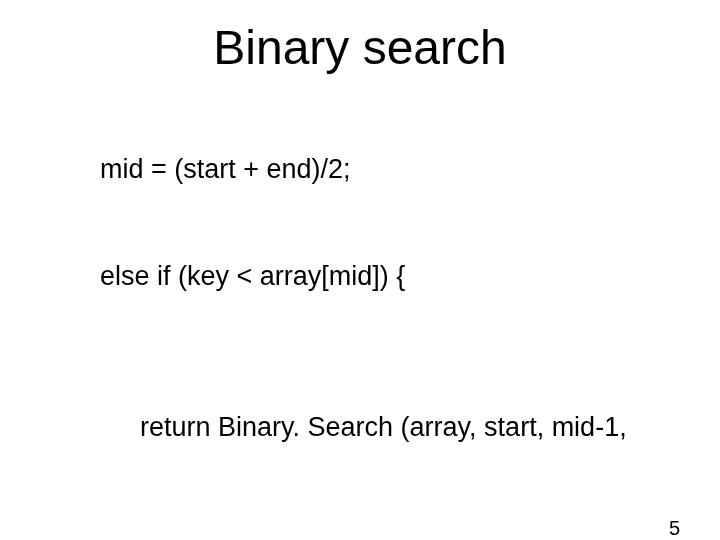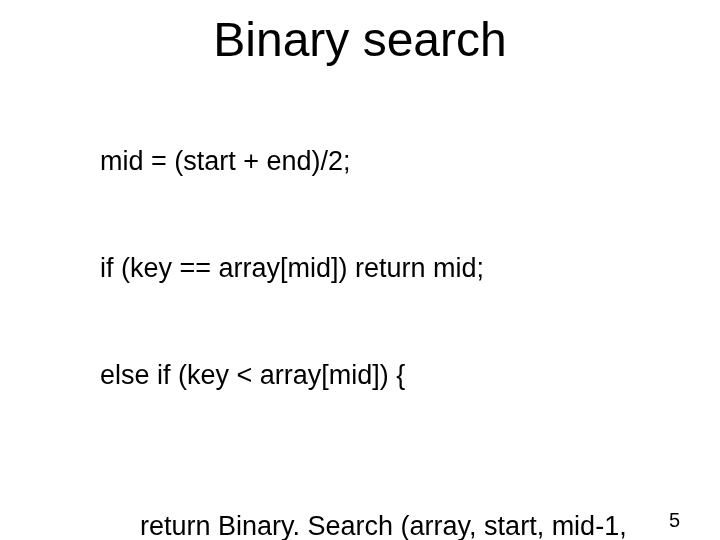--- a/index.html
+++ b/index.html
@@ -1,32 +1,31 @@
 <!DOCTYPE html>
 <html><head>
 <meta charset="utf-8">
 <style>
   * { margin: 0; padding: 0; box-sizing: border-box; }
   html, body { width: 720px; height: 540px; background: #fff; font-family: "Comic Sans MS", "Comic Sans", cursive, sans-serif; color: #000; }
   .slide { width: 720px; height: 540px; position: relative; padding: 0; }
-  .title { font-size: 48px; font-weight: normal; text-align: center; margin-top: 12px; margin-bottom: 6px; }
+  .title { font-size: 48px; font-weight: normal; text-align: center; margin-top: 20px; margin-bottom: 6px; }
   .code { font-size: 27px; line-height: 1.32; padding-left: 60px; padding-right: 30px; white-space: pre-wrap; }
   .code .line { display: block; }
   .i1 { padding-left: 40px; }
   .i2 { padding-left: 80px; margin-top: 44px; }
   .pagenum { position: absolute; right: 40px; bottom: 20px; font-size: 20px; font-family: Arial, sans-serif; }
 </style>
 </head>
 <body>
 
 <div class="slide">
   <h1 class="title">Binary search</h1>
   <div class="code">
     <span class="line i1">mid = (start + end)/2;</span>
-    <span class="line i1">if (key == array[mid]) return mid;</span>
     <span class="line i1">else if (key &lt; array[mid]) {</span>
     <span class="line i2">return Binary. Search (array, start, mid-1,</span>
     
     
     
     
     
     
     
     

